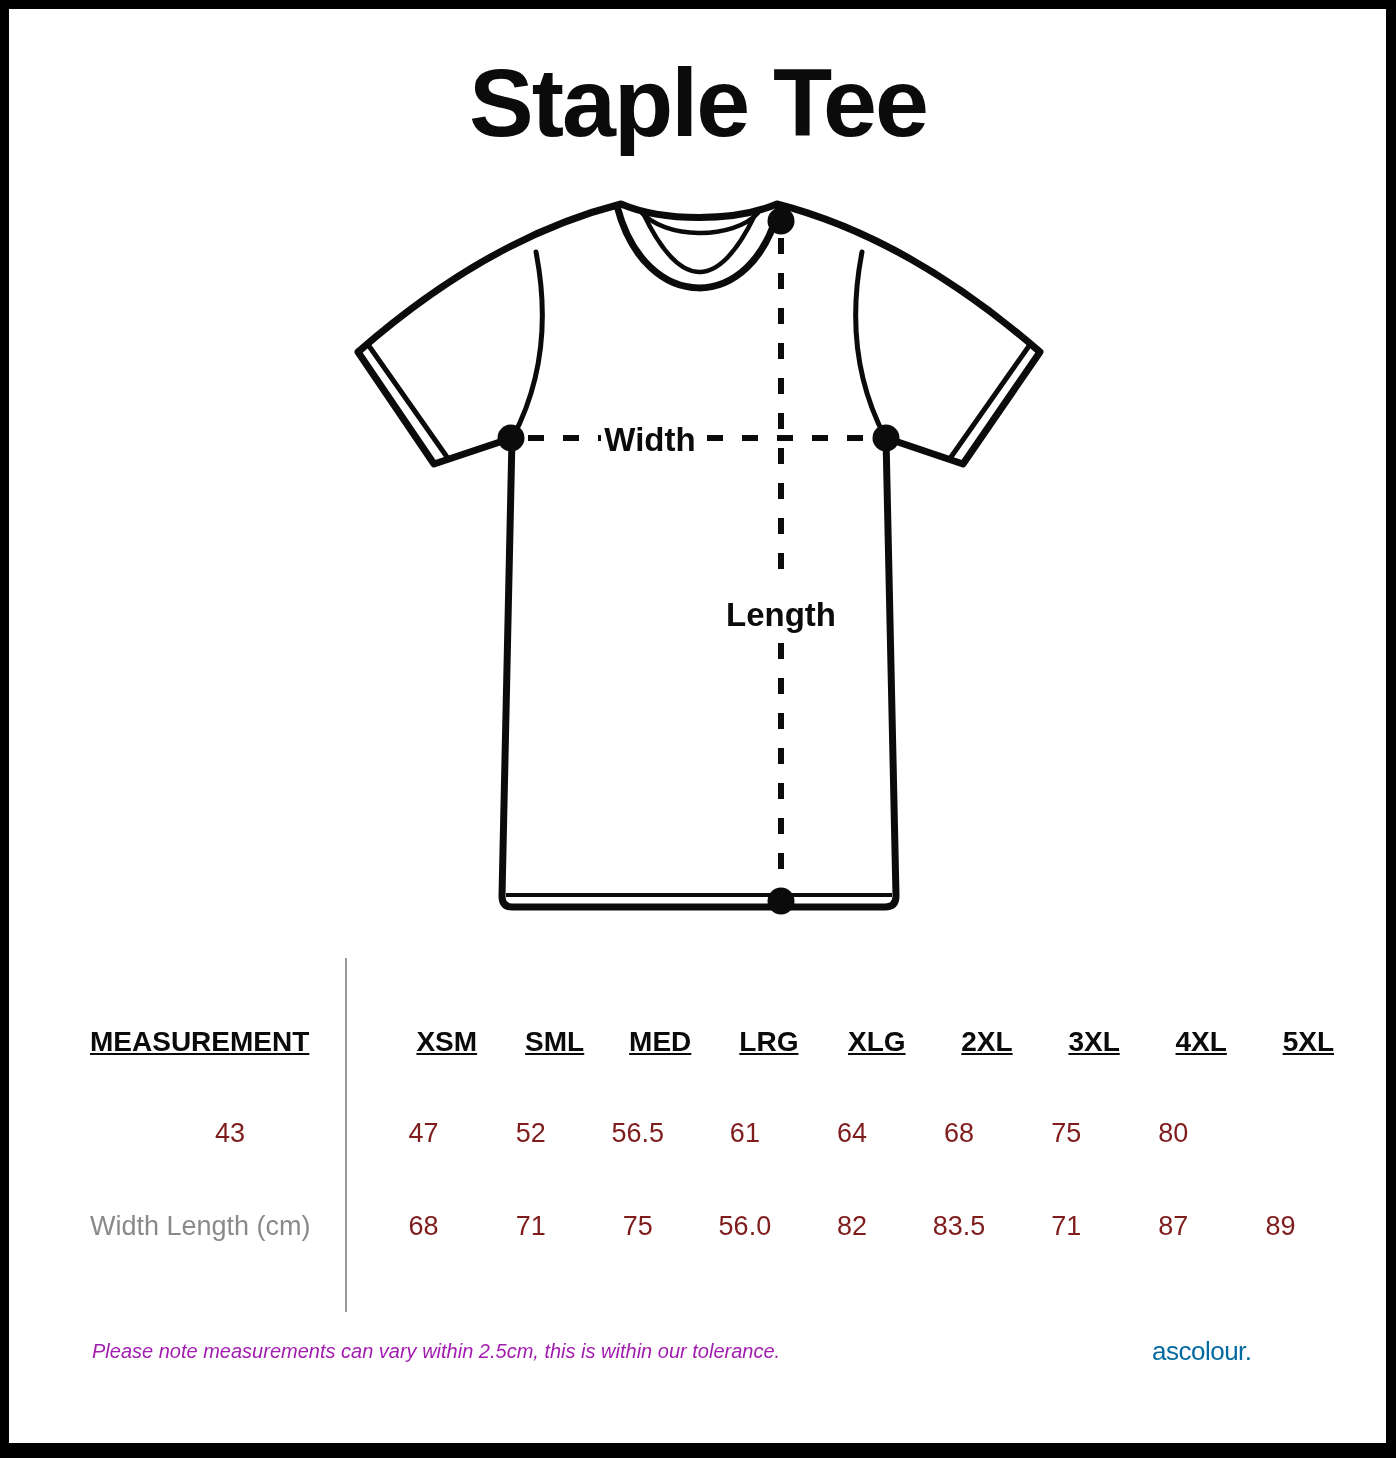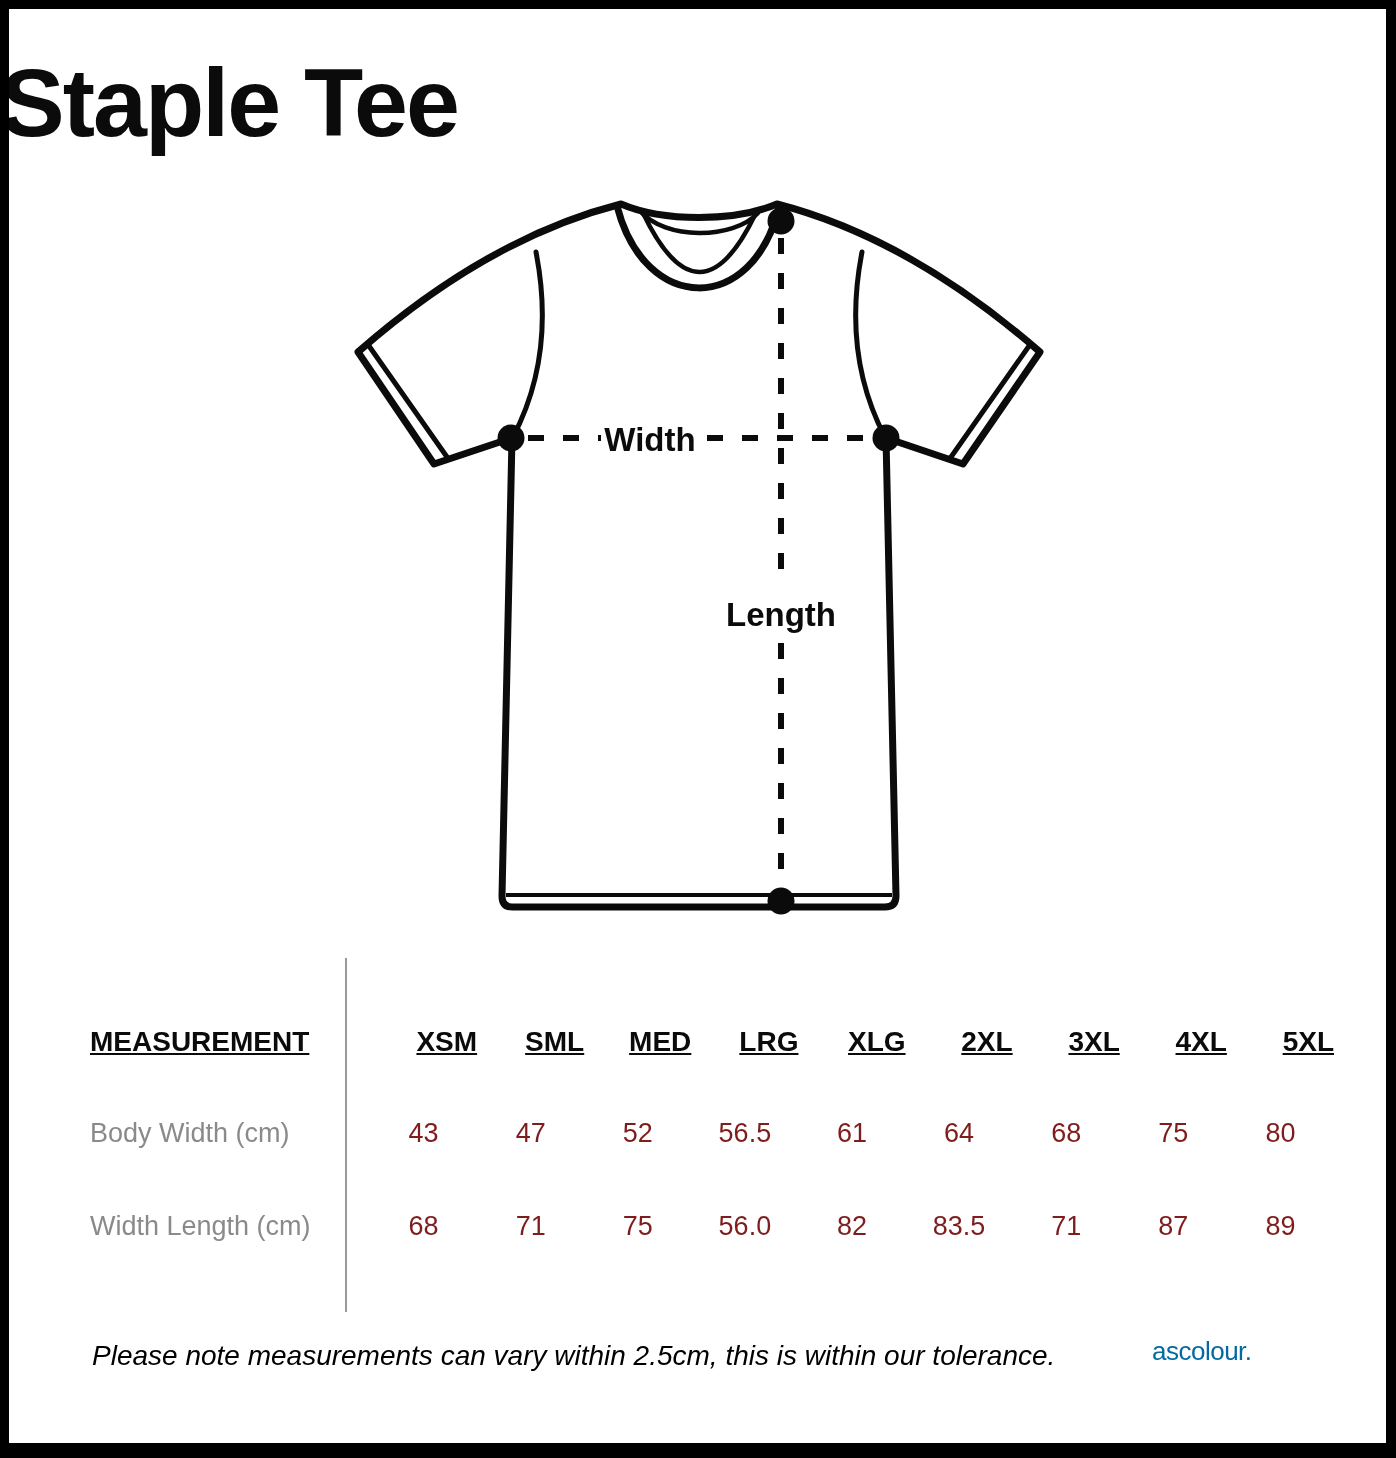--- a/index.html
+++ b/index.html
@@ -5,40 +5,40 @@
   html,body { margin:0; padding:0; background:#fff; }
   .page {
     position:relative; width:1396px; height:1458px; background:#ffffff;
     font-family:"Liberation Sans", sans-serif; overflow:hidden;
   }
   .frame {
     position:absolute; inset:0; border:9px solid #000;
     border-right-width:10px; border-bottom-width:15px; pointer-events:none;
   }
   .title {
-    position:absolute; top:54px; left:0; width:100%; text-align:left;
+    position:absolute; top:54px; left:0; width:100%; text-align:center;
     font-size:97px; line-height:1; font-weight:bold; letter-spacing:-2px; color:#0b0b0b;
   }
   .tshirt-svg { position:absolute; left:330px; top:185px; width:740px; height:740px; }
   .divider { position:absolute; left:345px; top:958px; width:2px; height:354px; background:#9a9a9a; }
   .trow {
     position:absolute; left:90px; width:1244px; display:grid;
     grid-template-columns:280px repeat(9, 1fr); align-items:baseline; line-height:34px;
   }
   .trow.header { top:1025px; }
   .trow.r1 { top:1116px; }
   .trow.r2 { top:1209px; }
   .cell { white-space:nowrap; }
   .cell.head { font-weight:bold; font-size:28px; color:#0b0b0b;text-decoration:underline; }
   .cell.size { text-align:right; }
   .cell.rowlabel { font-size:27px; color:#8a8a8a; }
   .cell.val { font-size:27px; color:#7f1d1d; text-align:center; }
   .note {
-    position:absolute; left:92px; top:1340px; font-size:28px; font-style:italic;
-    color:#000000;
+    position:absolute; left:92px; top:1340px; font-size:20px; font-style:italic;
+    color:#a21caf;
   }
   .brand {
     position:absolute; left:1152px; top:1336px; font-size:26px; color:#0369a1;
     letter-spacing:-0.5px;
   }
   svg text.meas-label { font-family:"Liberation Sans", sans-serif; font-size:33px; font-weight:bold; fill:#0b0b0b; }
 </style>
 </head>
 <body>
 
@@ -110,21 +110,20 @@
     <div class="cell head size">MED</div>
     <div class="cell head size">LRG</div>
     <div class="cell head size">XLG</div>
     <div class="cell head size">2XL</div>
     <div class="cell head size">3XL</div>
     <div class="cell head size">4XL</div>
     <div class="cell head size">5XL</div>
   </div>
 
   <div class="trow r1">
-    <div class="cell rowlabel">Body Width (cm)</div>
     <div class="cell val">43</div>
     <div class="cell val">47</div>
     <div class="cell val">52</div>
     <div class="cell val">56.5</div>
     <div class="cell val">61</div>
     <div class="cell val">64</div>
     <div class="cell val">68</div>
     <div class="cell val">75</div>
     <div class="cell val">80</div>
   </div>

